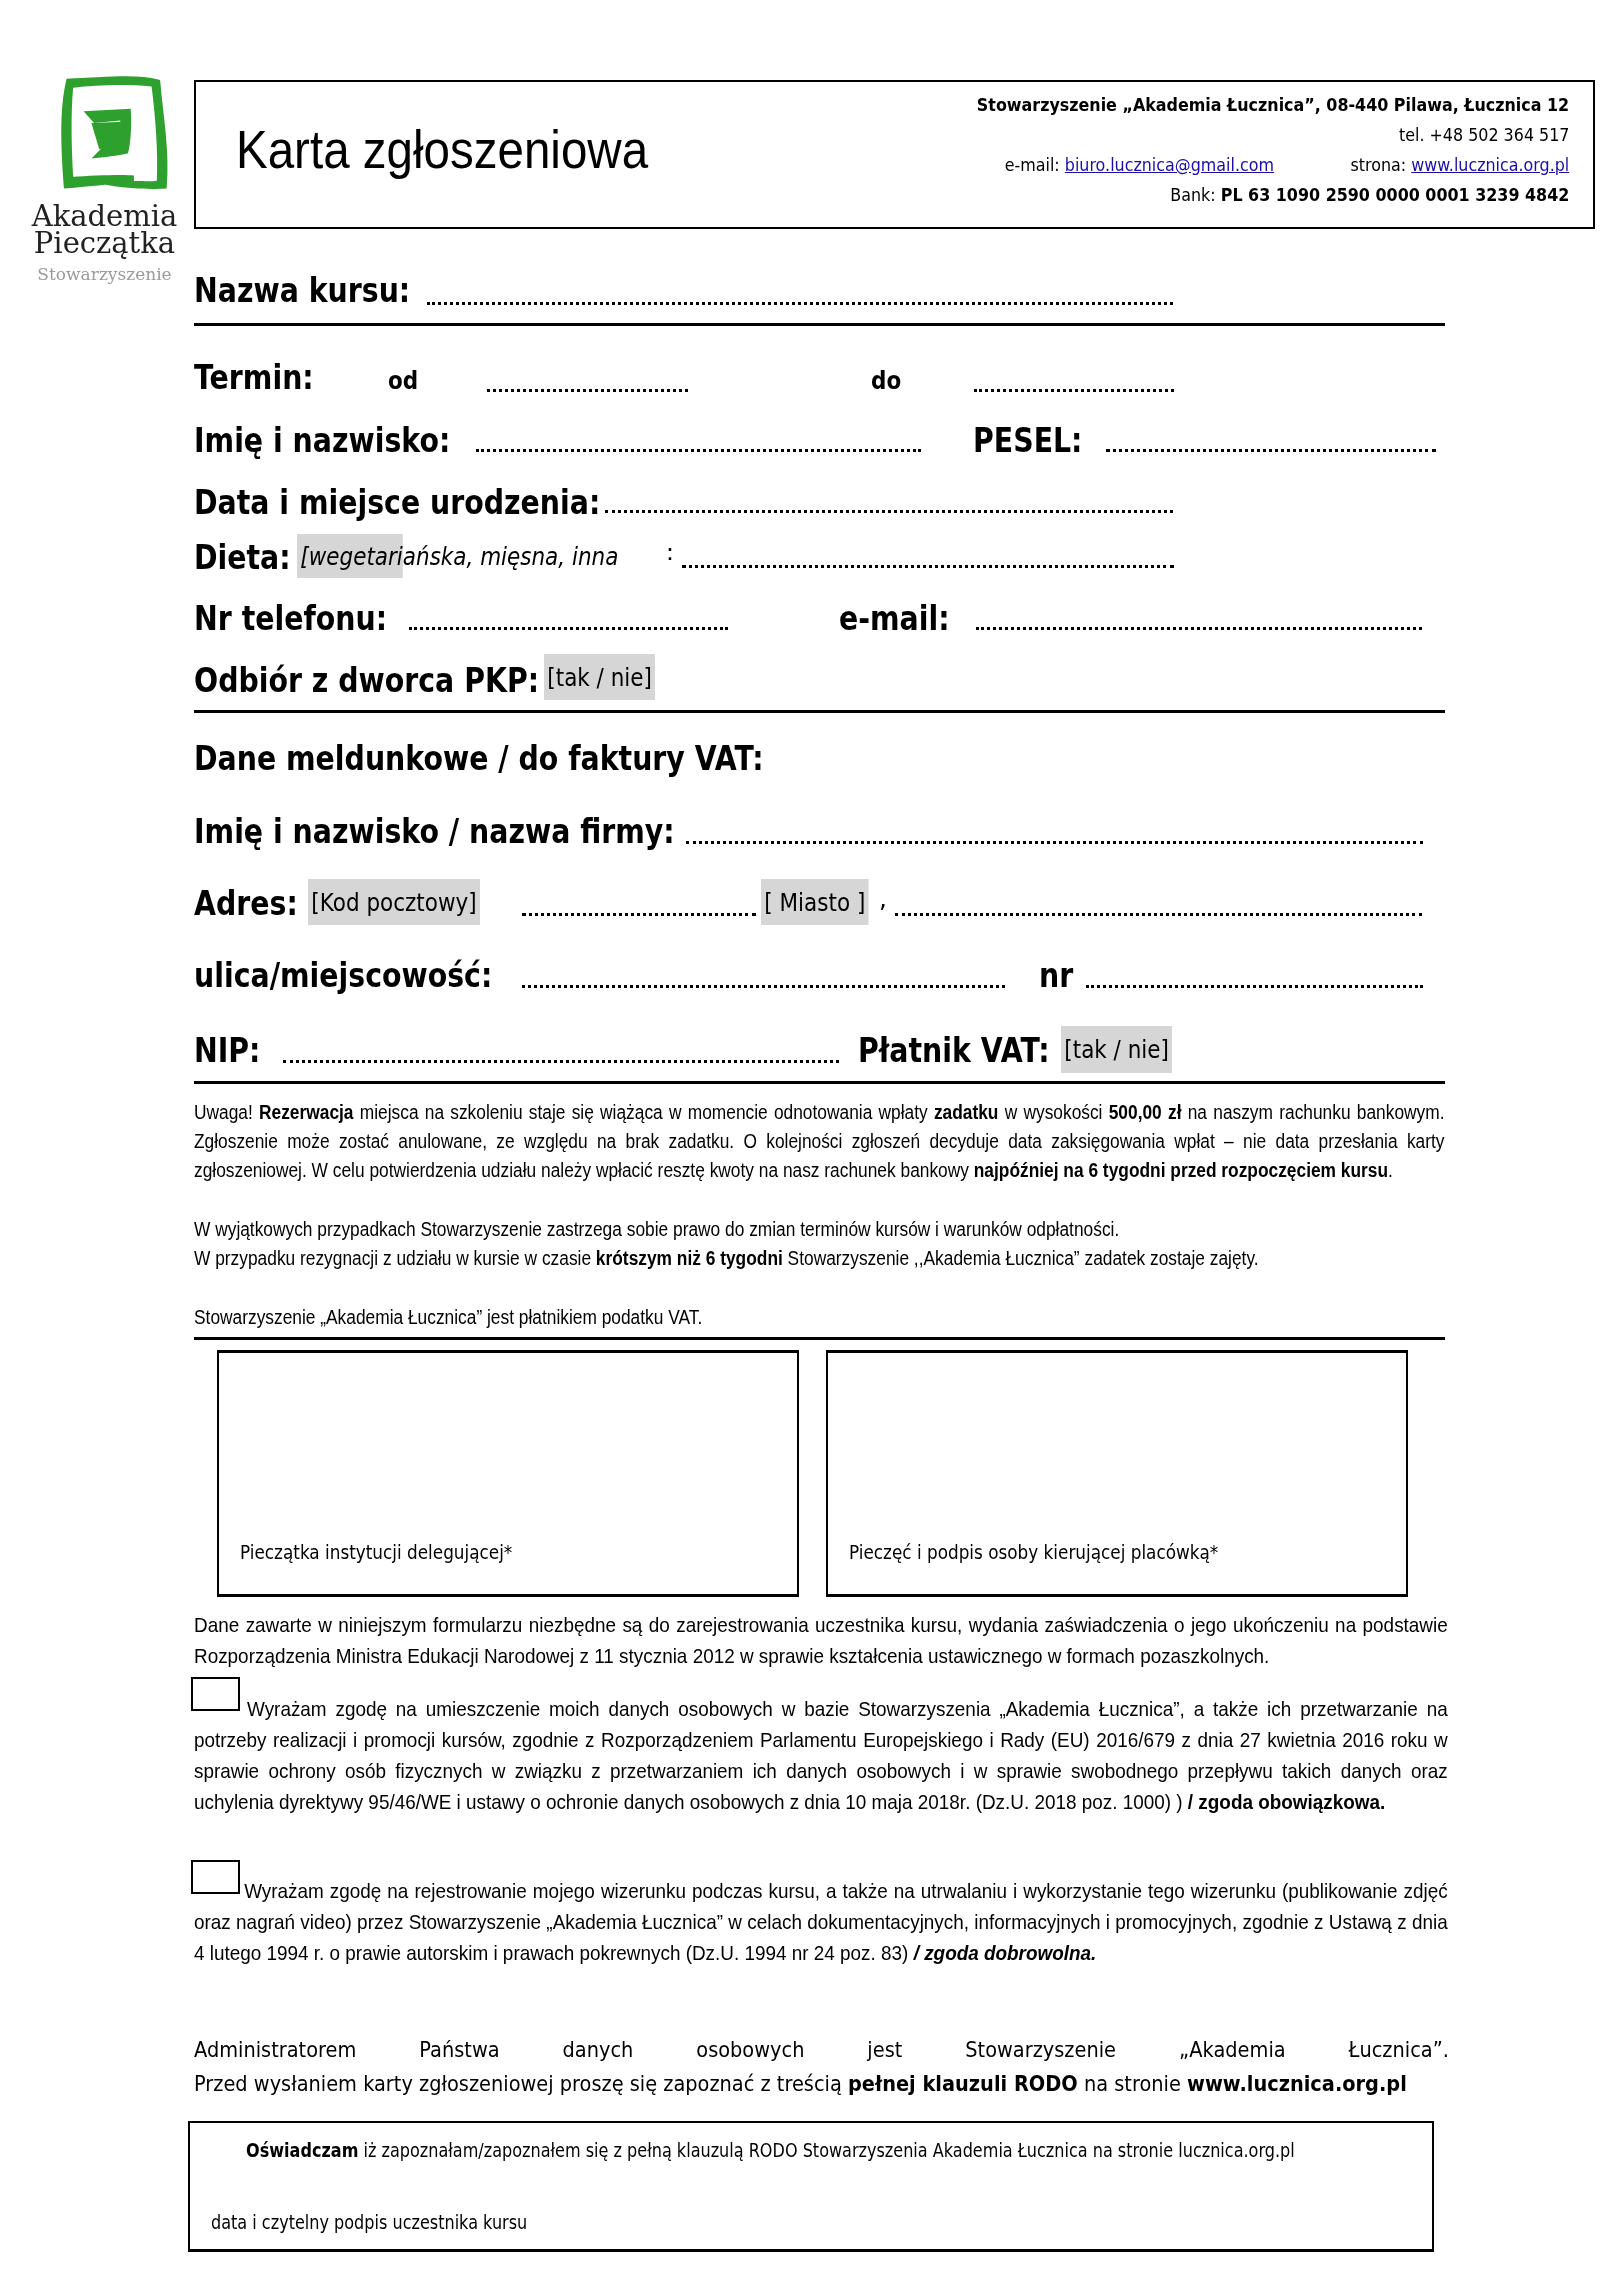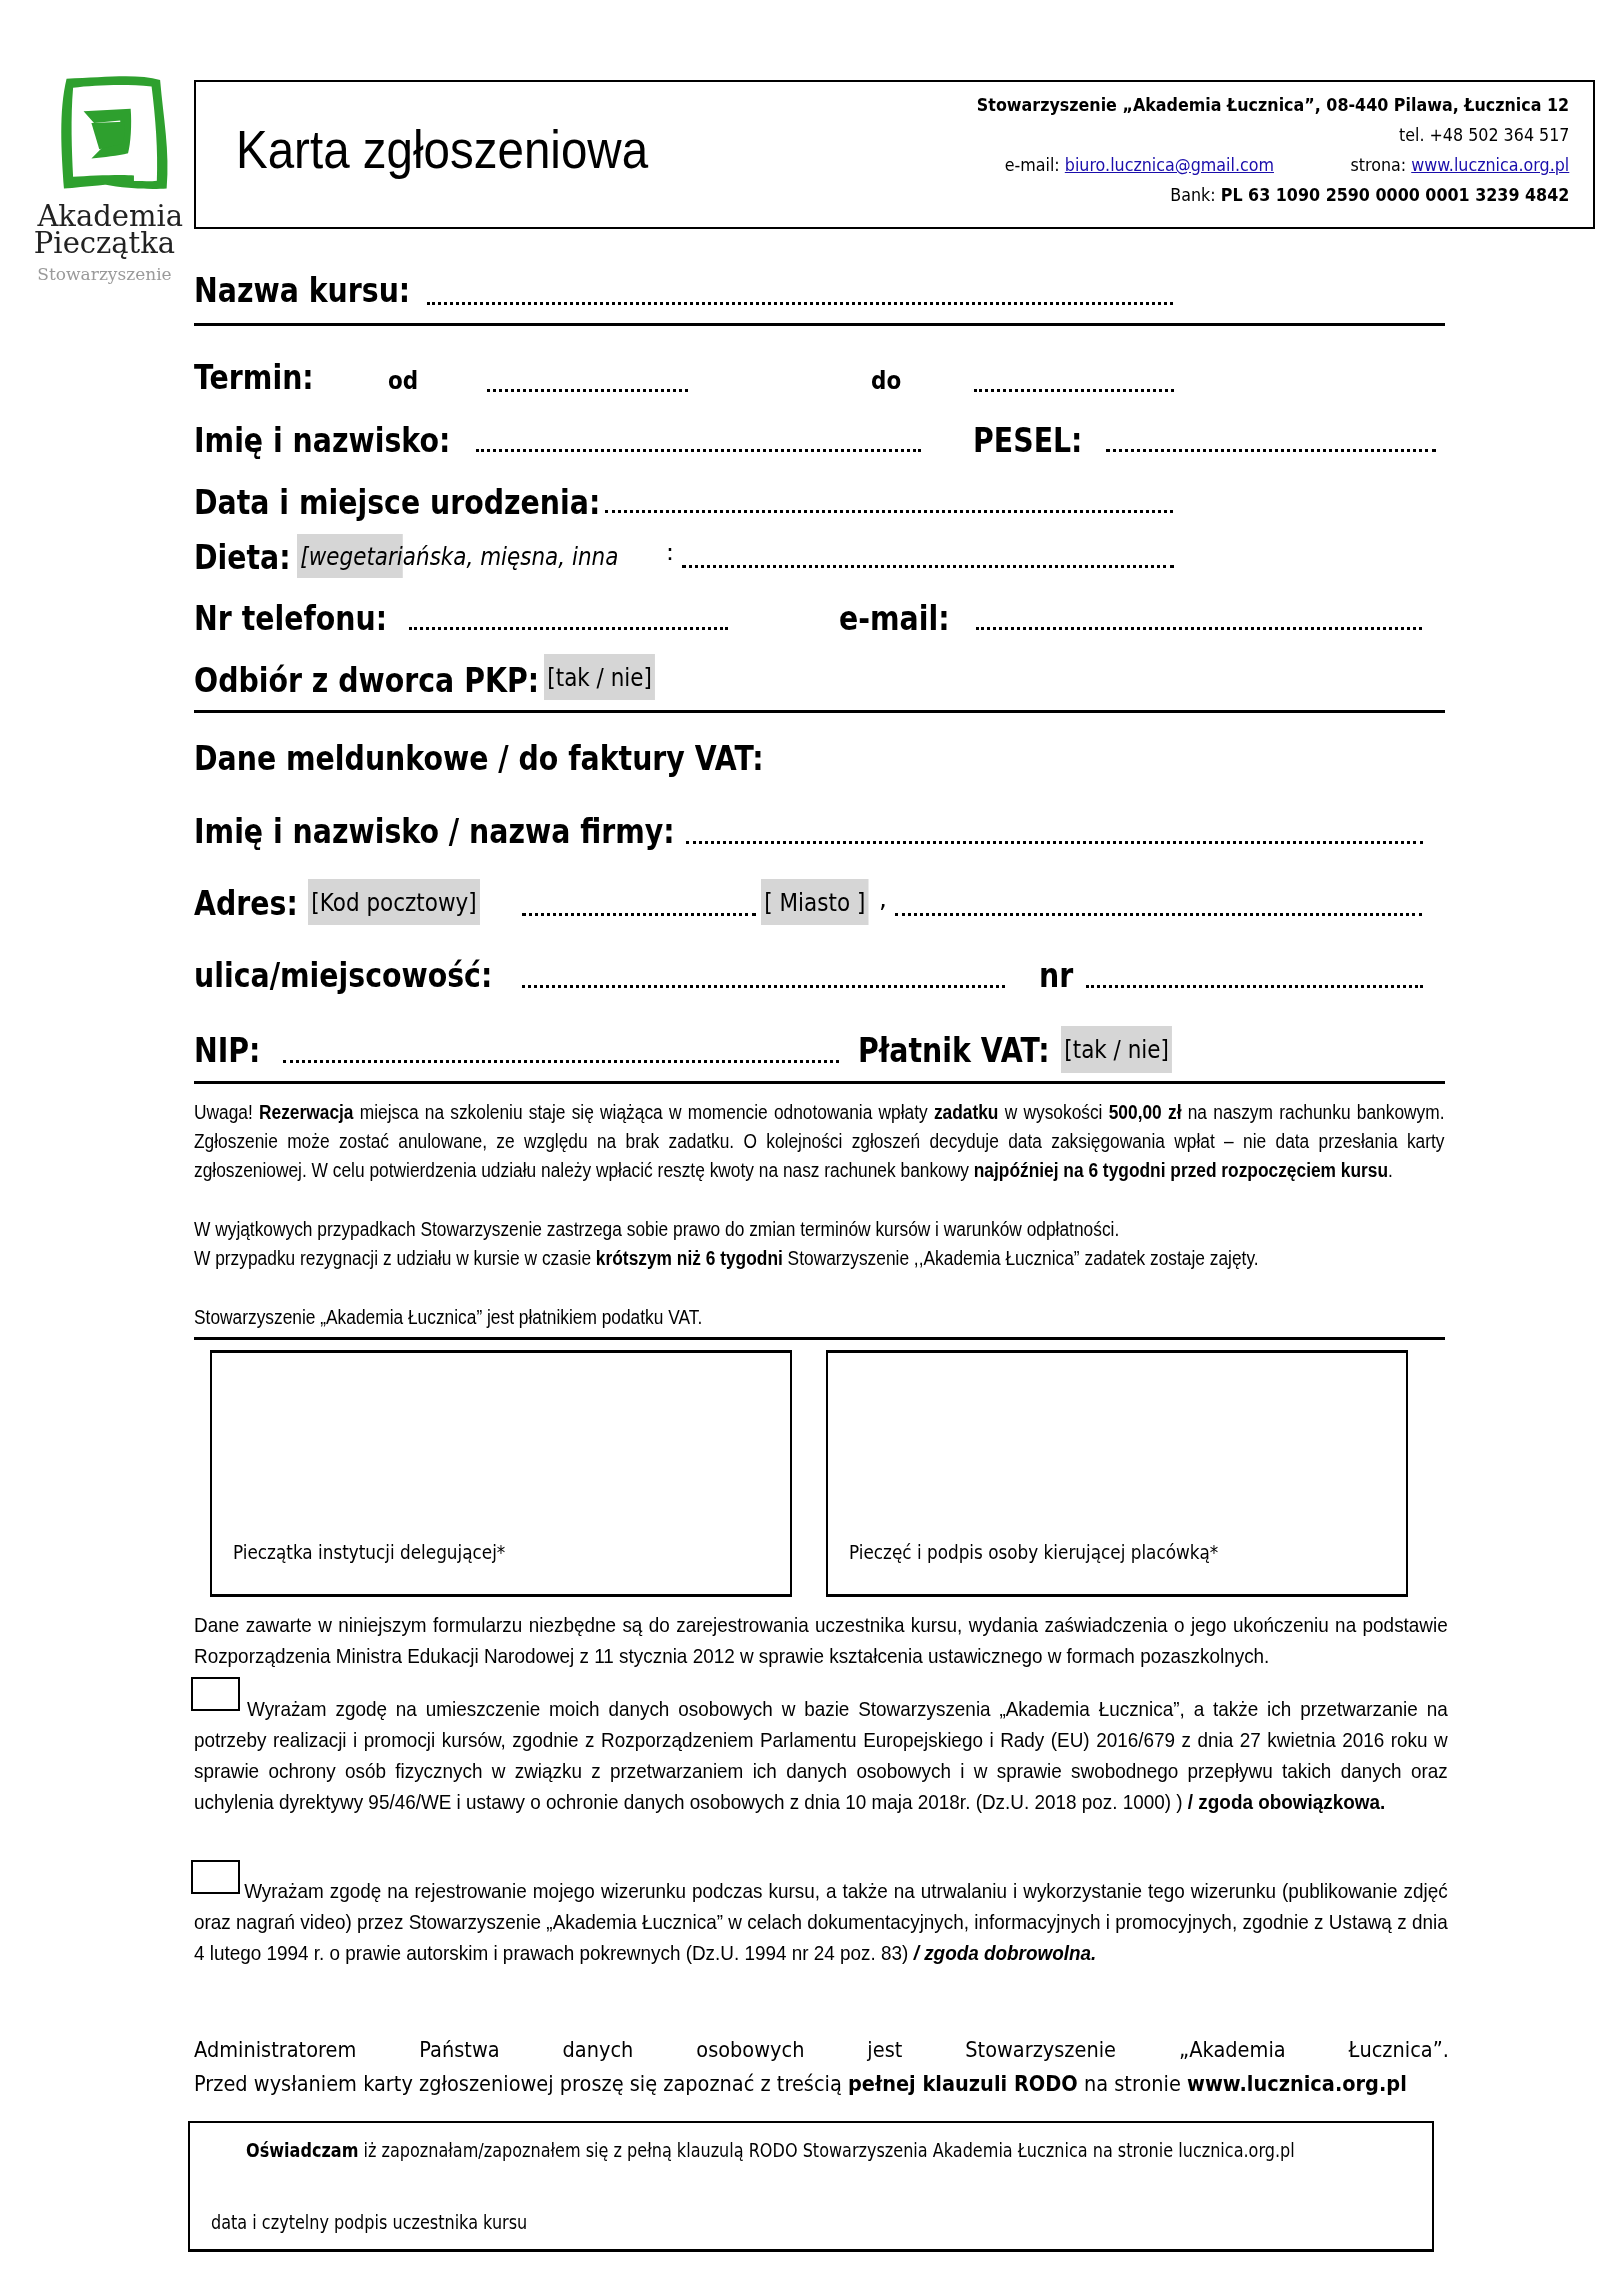--- a/index.html
+++ b/index.html
@@ -3,21 +3,21 @@
 <meta charset="utf-8">
 <style>
   html, body { margin: 0; padding: 0; background: #ffffff; }
   body { width: 1623px; height: 2295px; position: relative; overflow: hidden; color: #000; }
   .abs { position: absolute; }
 
   
   #logo { left: 26px; top: 72px; width: 157px; height: 216px; }
   #logo .t1, #logo .t2 { position: absolute; left: 0; width: 157px; text-align: center;
     font-family: "DejaVu Serif", serif; color: #222; font-size: 29px; line-height: 29px; }
-  #logo .t1 { top: 130px; text-align: right; }
+  #logo .t1 { top: 130px; }
   #logo .t2 { top: 157px; }
   #logo .t3 { position: absolute; left: 0; width: 157px; text-align: center; top: 192px;
     font-family: "DejaVu Serif", serif; color: #9a9a9a; font-size: 17px; }
 
   
   #header-box { left: 194px; top: 80px; width: 1401px; height: 149px; border: 2.6px solid #000; box-sizing: border-box; }
   #doc-title { left: 236px; top: 118px; font-family: "Liberation Sans", sans-serif; font-size: 54px; transform: scaleX(0.88); transform-origin: left top; }
   .hdr-line { position: absolute; right: 23.6px; font-family: "DejaVu Sans", sans-serif; font-size: 17.7px; white-space: nowrap; transform: scaleX(0.9); transform-origin: right top; }
   .hdr-line a { color: #1a0dab; text-decoration: underline; }
   .b { font-weight: bold; }
@@ -126,21 +126,21 @@
 <div class="abs rule" style="top:1081px"></div>
 
 <div class="abs note" style="top:1098px" id="note-p1"><span>Uwaga! </span><b>Rezerwacja</b><span> miejsca na szkoleniu staje się wiążąca w momencie odnotowania wpłaty </span><b>zadatku</b><span> w wysokości </span><b>500,00 zł</b><span> na naszym rachunku bankowym. Zgłoszenie może zostać anulowane, ze względu na brak zadatku. O kolejności zgłoszeń decyduje data zaksięgowania wpłat – nie data przesłania karty zgłoszeniowej. W celu potwierdzenia udziału należy wpłacić resztę kwoty na nasz rachunek bankowy </span><b>najpóźniej na 6 tygodni przed rozpoczęciem kursu</b><span>.</span></div>
 <div class="abs note" style="top:1215px;text-align:left">
   <div>W wyjątkowych przypadkach Stowarzyszenie zastrzega sobie prawo do zmian terminów kursów i warunków odpłatności.</div>
   <div id="note-p2"><span>W przypadku rezygnacji z udziału w kursie w czasie </span><b>krótszym niż 6 tygodni</b><span> Stowarzyszenie ,,Akademia Łucznica” zadatek zostaje zajęty.</span></div>
 </div>
 <div class="abs note" style="top:1303px;text-align:left">Stowarzyszenie „Akademia Łucznica” jest płatnikiem podatku VAT.</div>
 <div class="abs rule" style="top:1337px;height:2.6px"></div>
 
-<div class="abs stamp-box" style="left:210px;top:1350px;width:582px;height:247px">
+<div class="abs stamp-box" style="left:217px;top:1350px;width:582px;height:247px">
   <div class="stamp-label">Pieczątka instytucji delegującej*</div>
 </div>
 <div class="abs stamp-box" style="left:826px;top:1350px;width:582px;height:247px">
   <div class="stamp-label">Pieczęć i podpis osoby kierującej placówką*</div>
 </div>
 
 <div class="abs note2" style="top:1609px">Dane zawarte w niniejszym formularzu niezbędne są do zarejestrowania uczestnika kursu, wydania zaświadczenia o jego ukończeniu na podstawie Rozporządzenia Ministra Edukacji Narodowej z 11 stycznia 2012 w sprawie kształcenia ustawicznego w formach pozaszkolnych.</div>
 
 <div class="abs checkbox" style="left:191px;top:1677px"></div>
 <div class="abs note2" style="top:1693px">

